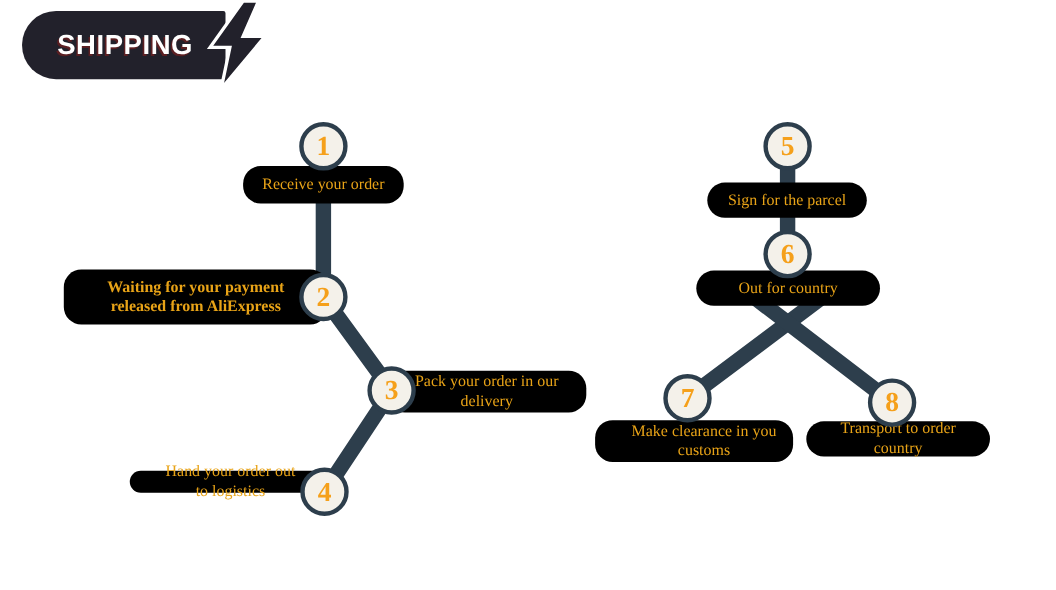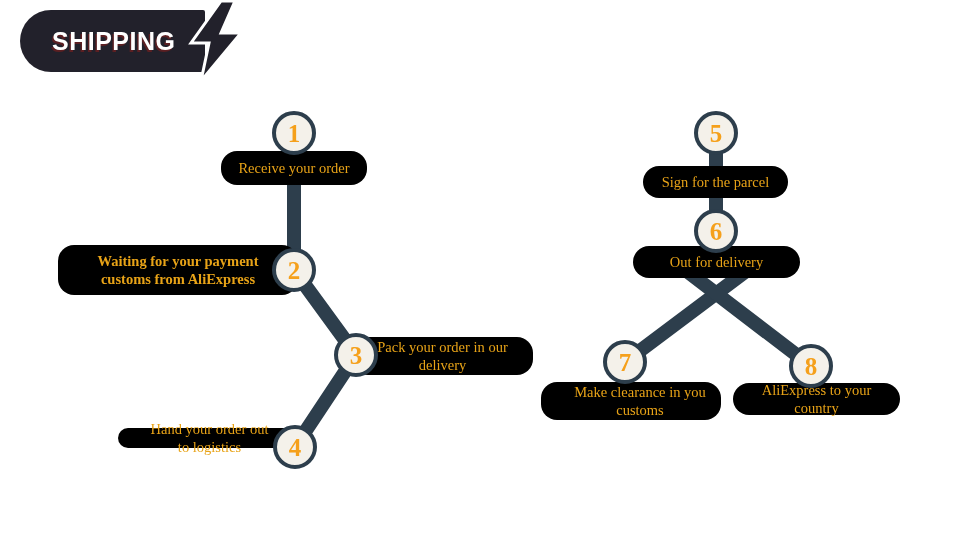--- a/index.html
+++ b/index.html
@@ -146,21 +146,21 @@
       <span class="node-label">Receive your order</span>
     </div>
     <div class="badge" style="left:272px; top:111px;">
       <span>1</span>
     </div>
   </div>
 
   <div class="node">
     <div class="node-pill" style="left:58px; top:245px; width:240px; height:50px;">
       <span class="node-label bold">Waiting for your payment
-customs from AliExpress</span>
+released from AliExpress</span>
     </div>
     <div class="badge" style="left:272px; top:248px;">
       <span>2</span>
     </div>
   </div>
 
   <div class="node">
     <div class="node-pill" style="left:352px; top:337px; width:181px; height:38px;">
       <span class="node-label">Pack your order in our
 delivery</span>
@@ -184,39 +184,39 @@
     <div class="node-pill" style="left:643px; top:148px; width:145px; height:32px;margin-top:18px;">
       <span class="node-label">Sign for the parcel</span>
     </div>
     <div class="badge" style="left:694px; top:111px;">
       <span>5</span>
     </div>
   </div>
 
   <div class="node">
     <div class="node-pill" style="left:633px; top:246px; width:167px; height:32px;">
-      <span class="node-label">Out for delivery</span>
+      <span class="node-label">Out for country</span>
     </div>
     <div class="badge" style="left:694px; top:209px;">
       <span>6</span>
     </div>
   </div>
 
   <div class="node">
     <div class="node-pill" style="left:541px; top:382px; width:180px; height:38px;padding-left:18px;">
       <span class="node-label">Make clearance in you
 customs</span>
     </div>
     <div class="badge" style="left:603px; top:340px;">
       <span>7</span>
     </div>
   </div>
 
   <div class="node">
     <div class="node-pill" style="left:733px; top:383px; width:167px; height:32px;">
-      <span class="node-label">AliExpress to your country</span>
+      <span class="node-label">Transport to order country</span>
     </div>
     <div class="badge" style="left:789px; top:344px;">
       <span>8</span>
     </div>
   </div>
 
 </div>
 
 </body></html>

